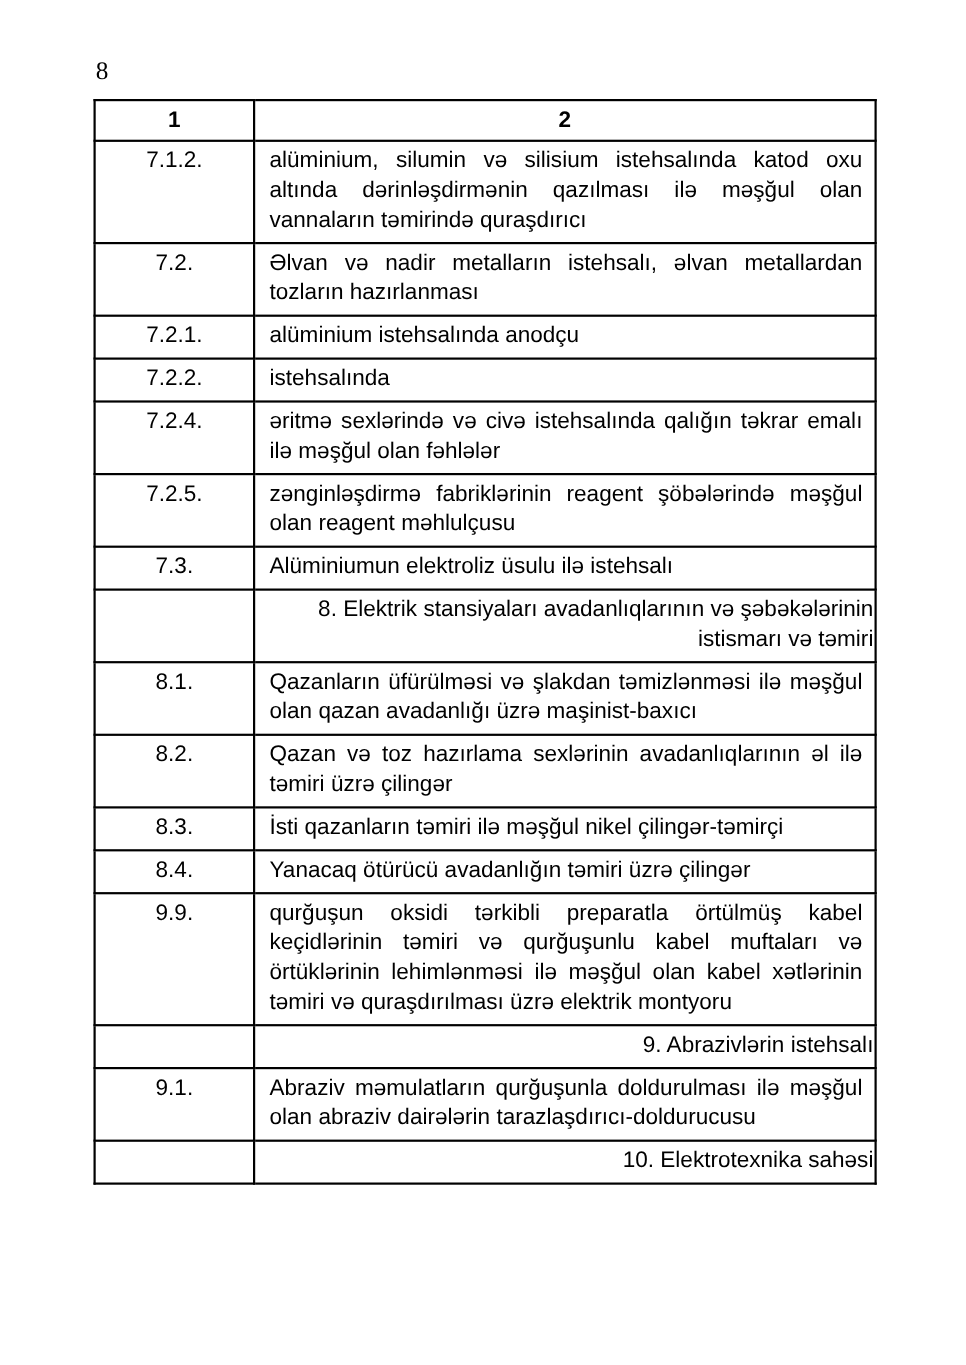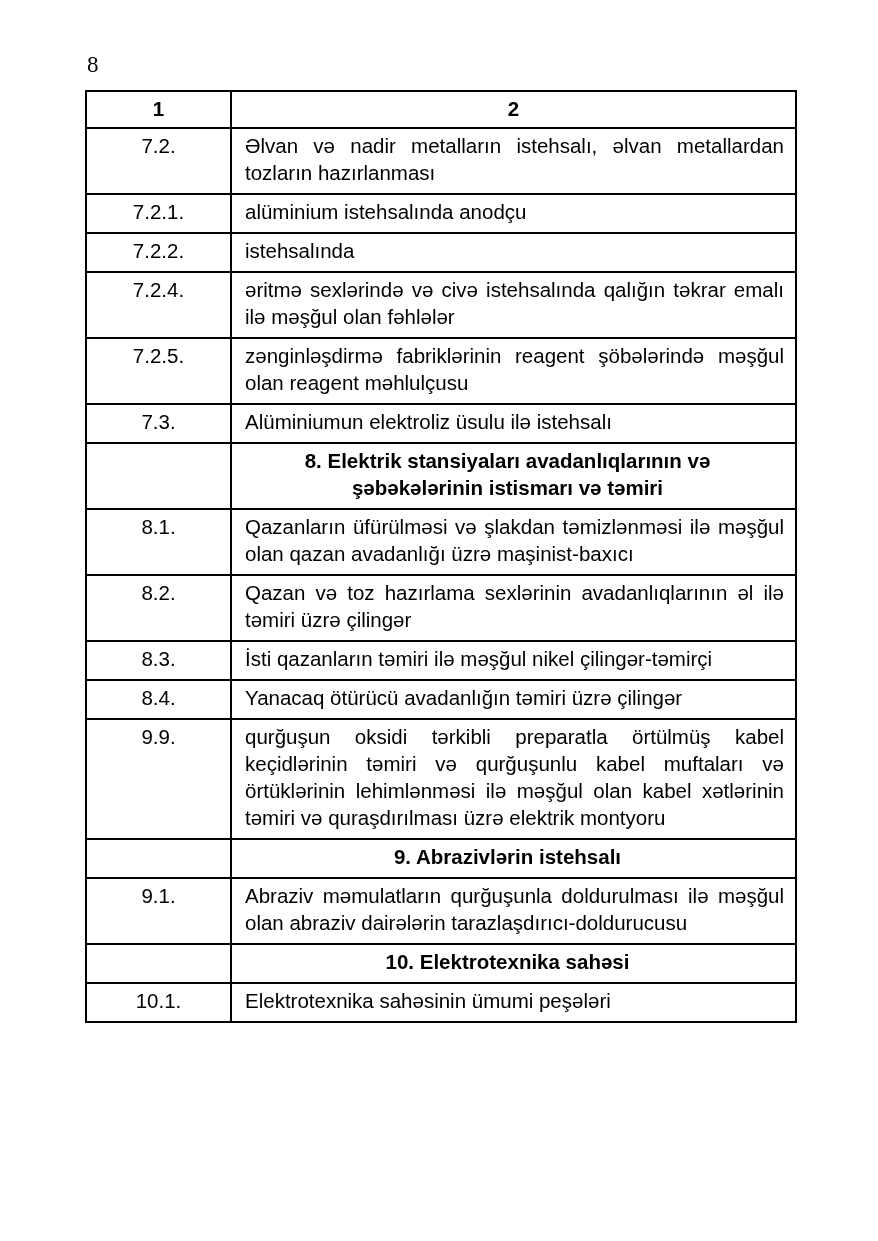--- a/index.html
+++ b/index.html
@@ -49,43 +49,47 @@
   }
   td.code-cell {
     text-align: center;
     padding: 3px 4px 6px 4px;
   }
   td.text-cell {
     text-align: justify;
     padding: 3px 11px 7px 13px;
   }
   td.section-cell {
-    text-align: center;
-    font-weight: bold;
-    padding: 3px 25px 7px 13px;
+    text-align: right;
+    font-weight: normal;
+    padding: 3px 1px 7px 13px;
   }
 </style>
 </head>
 <body>
 
 <div class="page">
   <div class="page-number">8</div>
 
   <table class="doc-table">
     <colgroup>
       <col class="col-code">
       <col class="col-text">
     </colgroup>
     <thead>
       <tr>
         <th>1</th>
         <th>2</th>
       </tr>
     </thead>
     <tbody id="table-body">
+        <tr>
+          <td class="code-cell">7.1.2.</td>
+          <td class="text-cell">alüminium, silumin və silisium istehsalında katod oxu altında dərinləşdirmənin qazılması ilə məşğul olan vannaların təmirində quraşdırıcı</td>
+        </tr>
         <tr>
           <td class="code-cell">7.2.</td>
           <td class="text-cell">Əlvan və nadir metalların istehsalı, əlvan metallardan tozların hazırlanması</td>
         </tr>
         <tr>
           <td class="code-cell">7.2.1.</td>
           <td class="text-cell">alüminium istehsalında anodçu</td>
         </tr>
         <tr>
           <td class="code-cell">7.2.2.</td>
@@ -132,19 +136,15 @@
           <td class="section-cell">9. Abrazivlərin istehsalı</td>
         </tr>
         <tr>
           <td class="code-cell">9.1.</td>
           <td class="text-cell">Abraziv məmulatların qurğuşunla doldurulması ilə məşğul olan abraziv dairələrin tarazlaşdırıcı-doldurucusu</td>
         </tr>
         <tr>
           <td class="code-cell"></td>
           <td class="section-cell">10. Elektrotexnika sahəsi</td>
         </tr>
-        <tr>
-          <td class="code-cell">10.1.</td>
-          <td class="text-cell">Elektrotexnika sahəsinin ümumi peşələri</td>
-        </tr>
       </tbody>
   </table>
 </div>
 
 </body></html>

